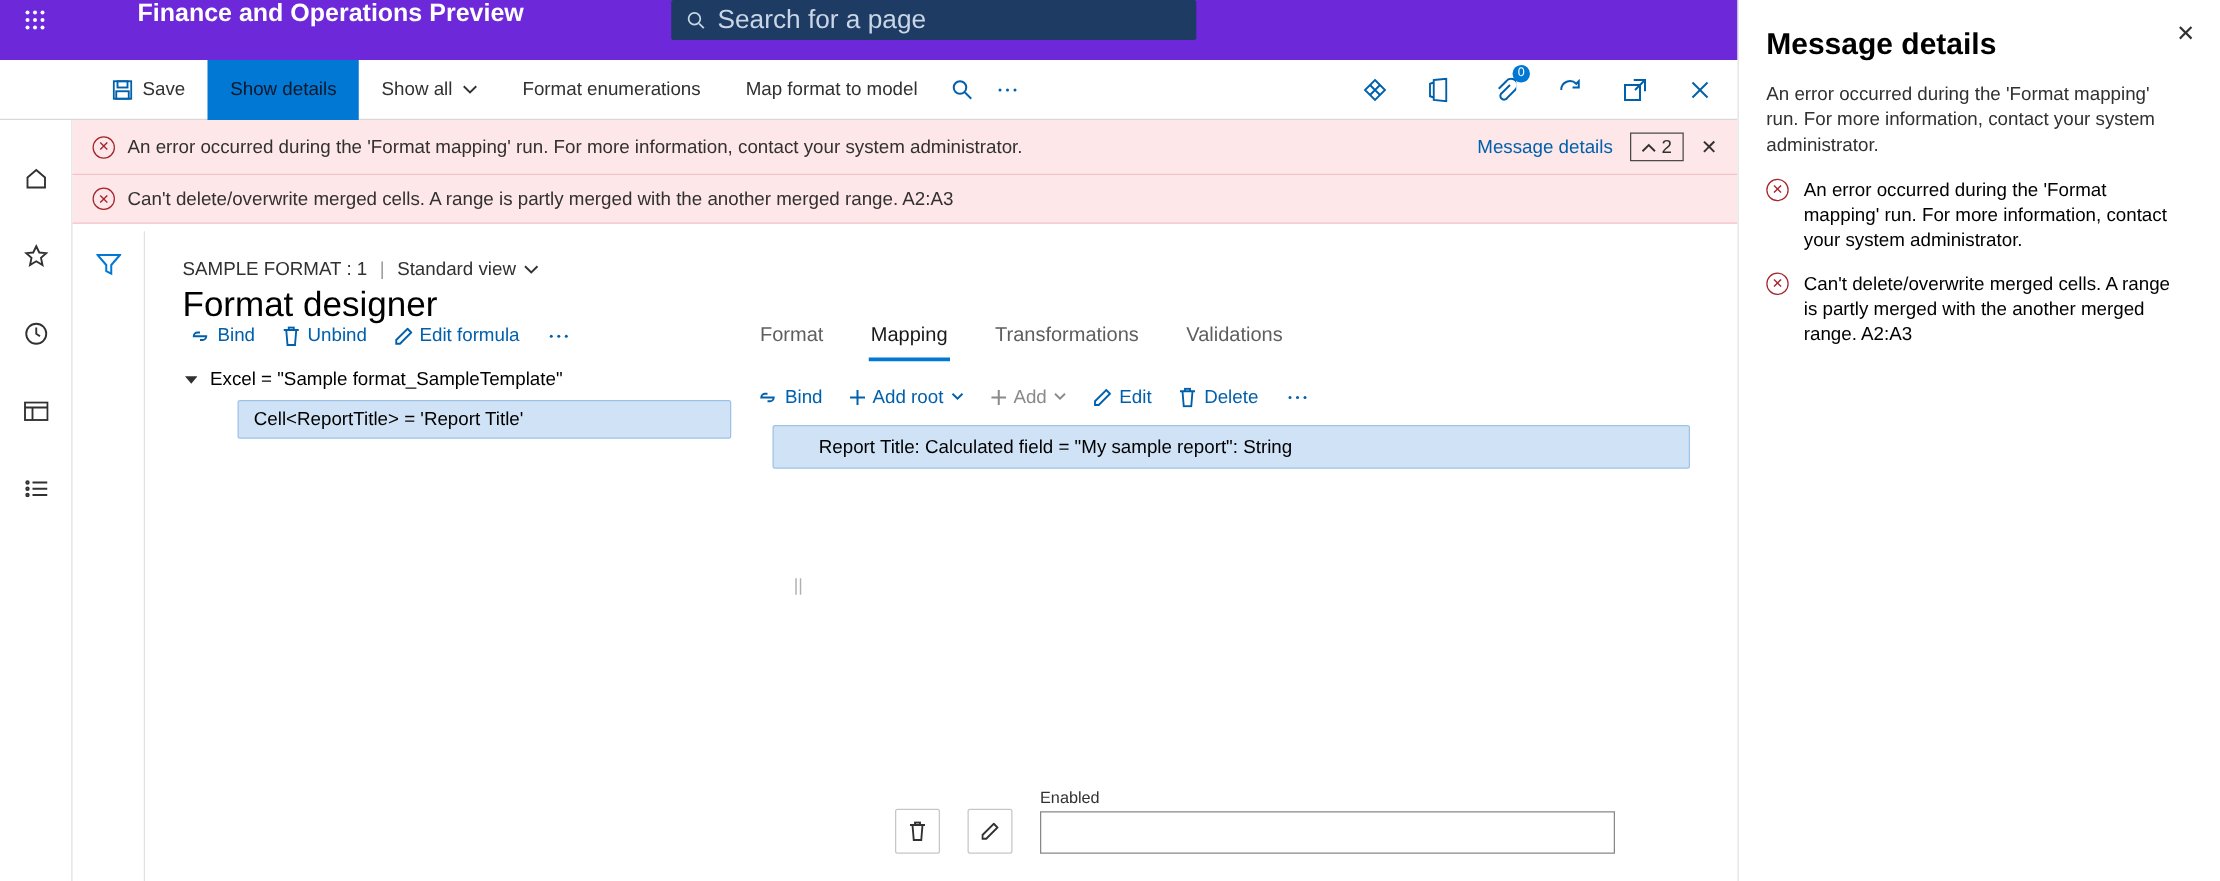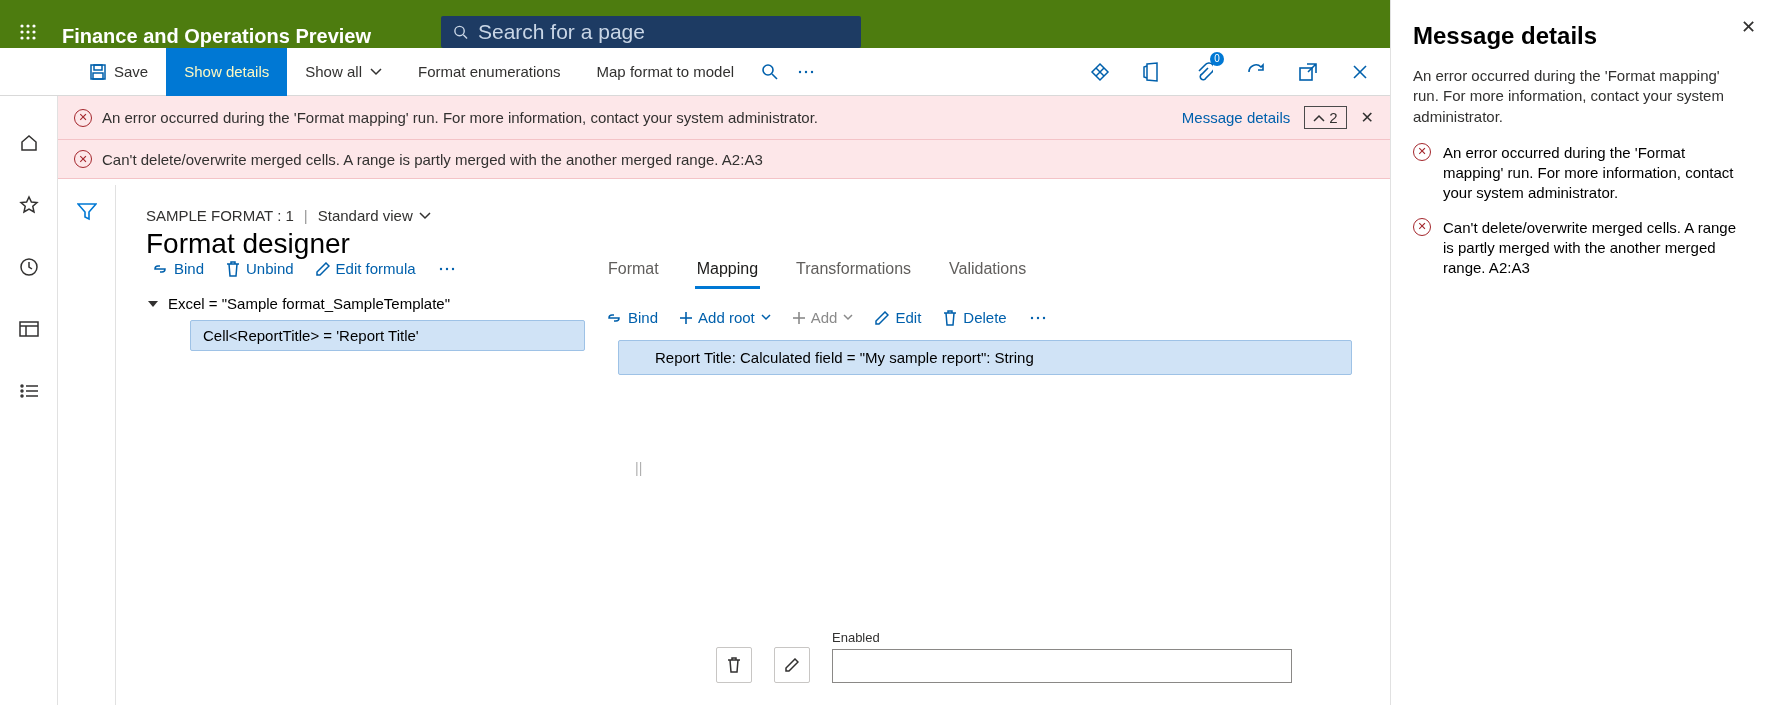--- a/index.html
+++ b/index.html
@@ -1,33 +1,33 @@
 <!DOCTYPE html>
 <html><head>
 <meta charset="utf-8">
 <style>
 * { margin:0; padding:0; box-sizing:border-box; font-family:"Segoe UI",Arial,sans-serif; }
 body { background:#fff; width:1776px; height:705px; overflow:hidden; position:relative; }
 
 
-.top-header { height:48px; background:#4d7c0f; display:flex; align-items:flex-end; color:#fff; padding:0 12px; }
+.top-header { height:48px; background:#6d28d9; display:flex; align-items:flex-start; color:#fff; padding:0 12px;gap:48px; }
 .waffle { width:32px; height:32px; display:flex; align-items:center; justify-content:center; cursor:pointer; margin-right:18px;}
 .app-title { font-size:20px; font-weight:600; }
 .search-box { margin-left:70px; width:420px; height:32px; background:#1d3b63; border-radius:2px; display:flex; align-items:center; padding:0 12px; }
 .search-box input { background:transparent; border:none; color:#fff; font-size:21px; width:100%; outline:none; }
 .search-box input::placeholder { color:#c9d6e6; }
 .top-right { margin-left:auto; display:flex; align-items:center; gap:24px; }
 .company { font-size:15px; }
 .hicon { width:22px; height:22px; cursor:pointer; display:flex; align-items:center; justify-content:center;}
 .avatar { width:32px; height:32px; border-radius:50%; background:#7a8fa8; color:#0d2a52; font-size:13px; font-weight:600; display:flex; align-items:center; justify-content:center; }
 
 
 .action-bar { height:48px; border-bottom:1px solid #d9d9d9; display:flex; align-items:center; padding-left:72px; position:absolute; top:48px; left:0; right:386px; background:#fff;}
 .ab-btn { height:48px; padding:0 18px; display:flex; align-items:center; gap:8px; font-size:15px; color:#323130; cursor:pointer; }
-.ab-btn.active { background:#0078d4; color:#fef9c3; }
+.ab-btn.active { background:#0078d4; color:#0f172a; }
 .ab-right { margin-left:auto; display:flex; align-items:center; gap:16px; padding-right:12px; }
 .ab-icon { width:36px; height:36px; display:flex; align-items:center; justify-content:center; cursor:pointer; color:#0060ac;}
 .attach-badge{position:relative;}
 .attach-count{position:absolute;top:-2px;right:-2px;background:#0078d4;color:#fff;border-radius:10px;font-size:10px;min-width:14px;height:14px;display:flex;align-items:center;justify-content:center;padding:0 3px;}
 
 
 .left-rail { position:absolute; top:48px; left:0; bottom:0; width:58px; background:#fff; border-right:1px solid #e1e1e1; display:flex; flex-direction:column; align-items:center; gap:24px; padding-top:14px;}
 .rail-btn { width:38px; height:38px; display:flex; align-items:center; justify-content:center; cursor:pointer; color:#323130;}
 
 

